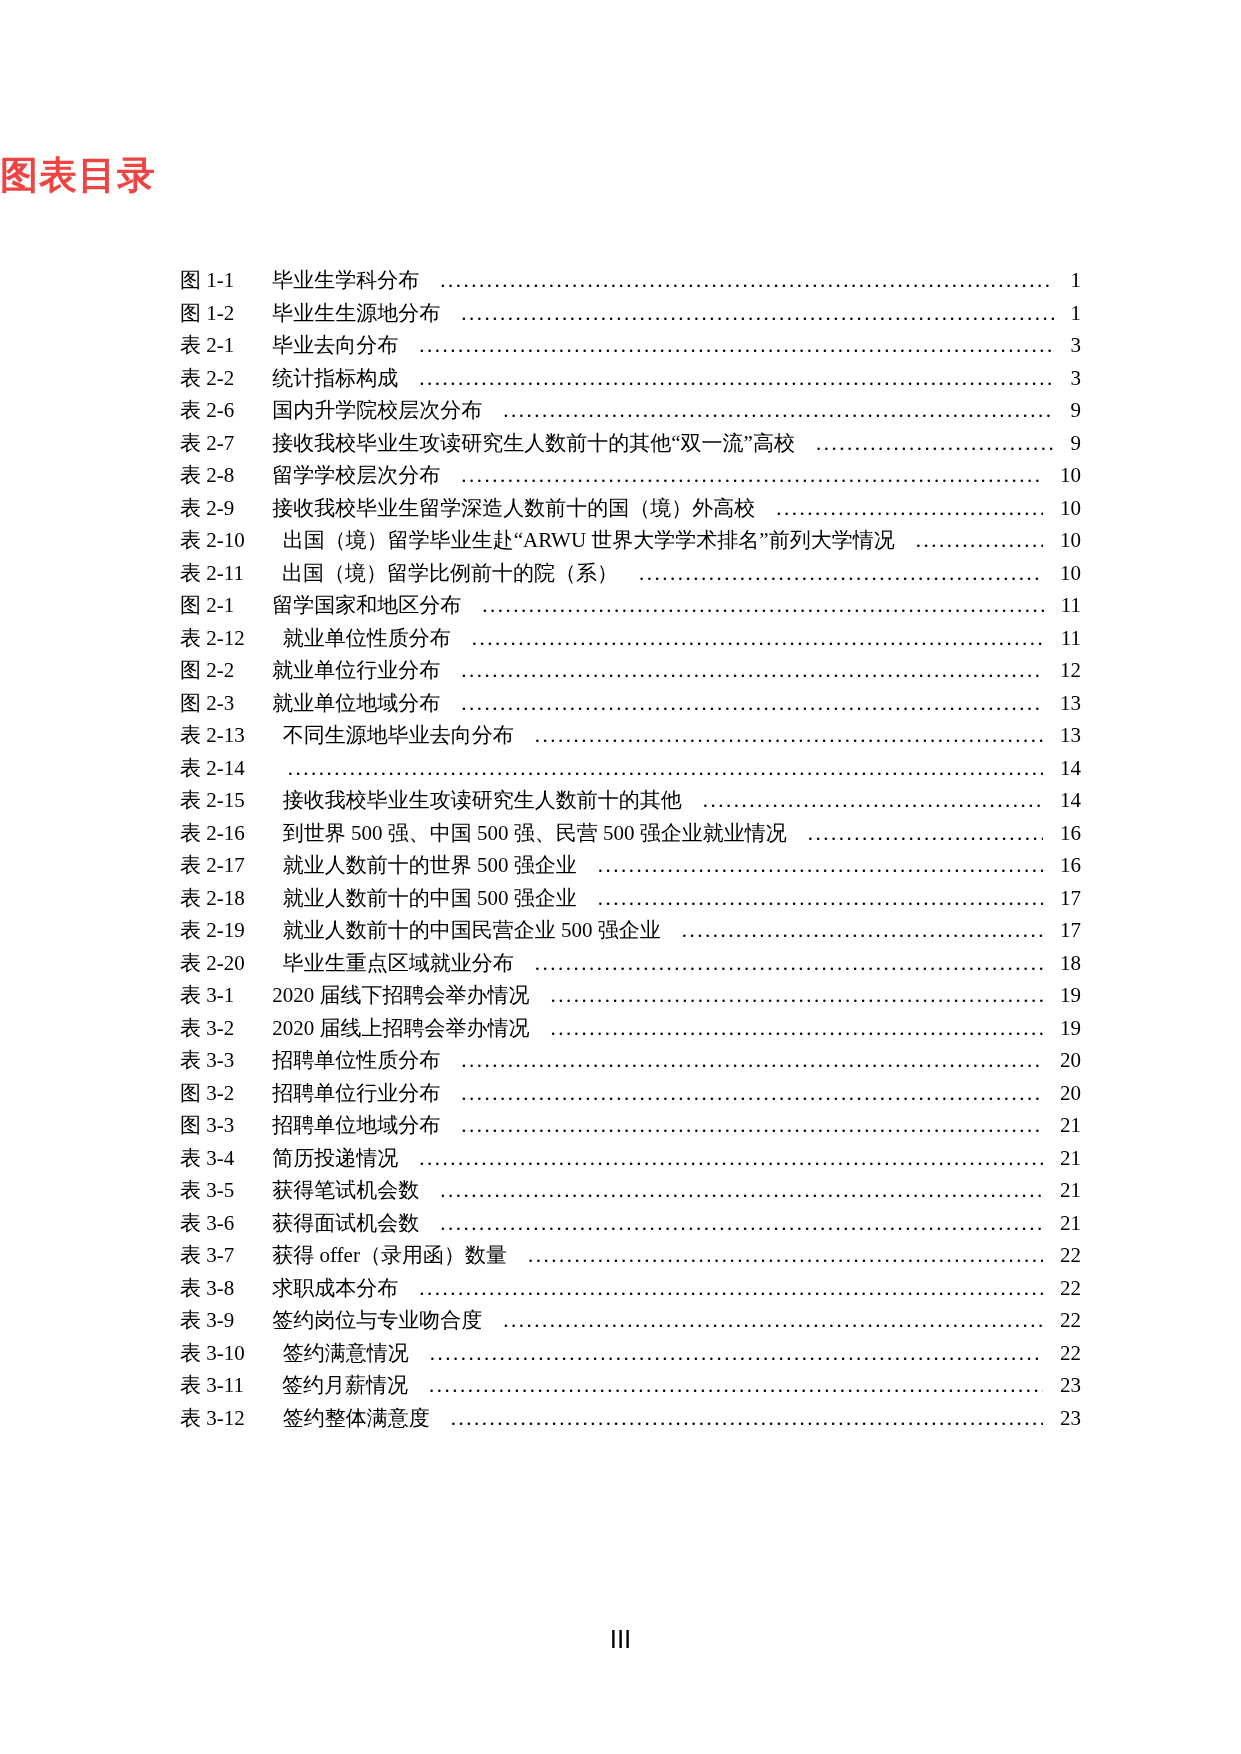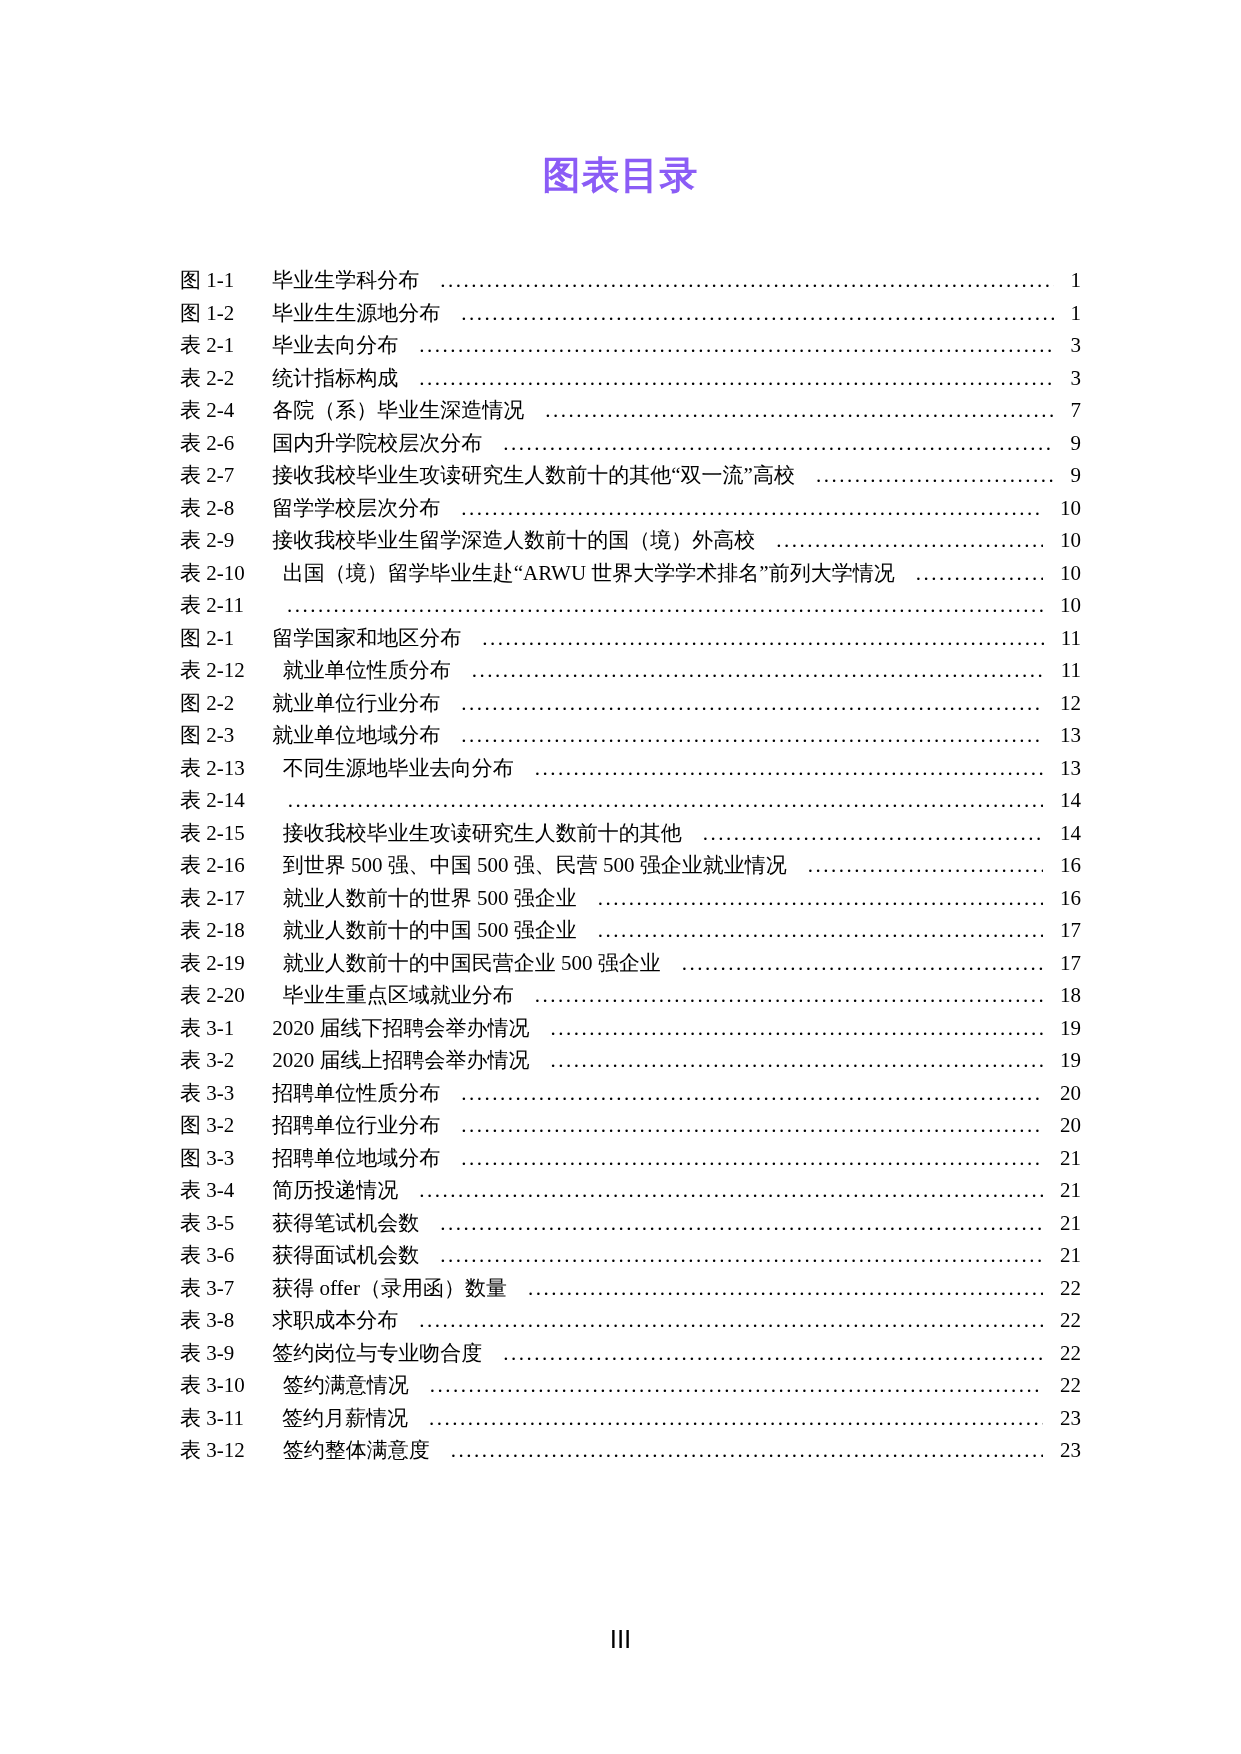--- a/index.html
+++ b/index.html
@@ -12,26 +12,26 @@
     margin: 0 auto;
     overflow: hidden;
     color: #000000;
     font-family: "Liberation Serif", serif;
   }
   .doc-title {
     position: absolute;
     top: 150px;
     left: 0;
     width: 100%;
-    text-align: center;
+    text-align: left;
     font-family: "Liberation Sans", sans-serif;
     font-weight: bold;
     font-size: 38px;
     letter-spacing: 1px;
-    color: #8b5cf6;
+    color: #ef4444;
   }
   .toc-list {
     position: absolute;
     top: 266px;
     left: 180px;
     width: 901px;
   }
   .toc-row {
     display: flex;
     align-items: baseline;
@@ -103,26 +103,20 @@
       <span class="dot-leader"></span>
       <span class="toc-page">3</span>
     </div>
       <div class="toc-row">
       <span class="toc-label">表 2-2</span>
       <span class="toc-title">统计指标构成</span>
       <span class="dot-leader"></span>
       <span class="toc-page">3</span>
     </div>
       <div class="toc-row">
-      <span class="toc-label">表 2-4</span>
-      <span class="toc-title">各院（系）毕业生深造情况</span>
-      <span class="dot-leader"></span>
-      <span class="toc-page">7</span>
-    </div>
-      <div class="toc-row">
       <span class="toc-label">表 2-6</span>
       <span class="toc-title">国内升学院校层次分布</span>
       <span class="dot-leader"></span>
       <span class="toc-page">9</span>
     </div>
       <div class="toc-row">
       <span class="toc-label">表 2-7</span>
       <span class="toc-title">接收我校毕业生攻读研究生人数前十的其他“双一流”高校</span>
       <span class="dot-leader"></span>
       <span class="toc-page">9</span>
@@ -140,20 +134,21 @@
       <span class="toc-page">10</span>
     </div>
       <div class="toc-row">
       <span class="toc-label">表 2-10</span>
       <span class="toc-title">出国（境）留学毕业生赴“ARWU 世界大学学术排名”前列大学情况</span>
       <span class="dot-leader"></span>
       <span class="toc-page">10</span>
     </div>
       <div class="toc-row">
       <span class="toc-label">表 2-11</span>
+      <span class="toc-title">出国（境）留学比例前十的院（系）</span>
       <span class="dot-leader"></span>
       <span class="toc-page">10</span>
     </div>
       <div class="toc-row">
       <span class="toc-label">图 2-1</span>
       <span class="toc-title">留学国家和地区分布</span>
       <span class="dot-leader"></span>
       <span class="toc-page">11</span>
     </div>
       <div class="toc-row">

